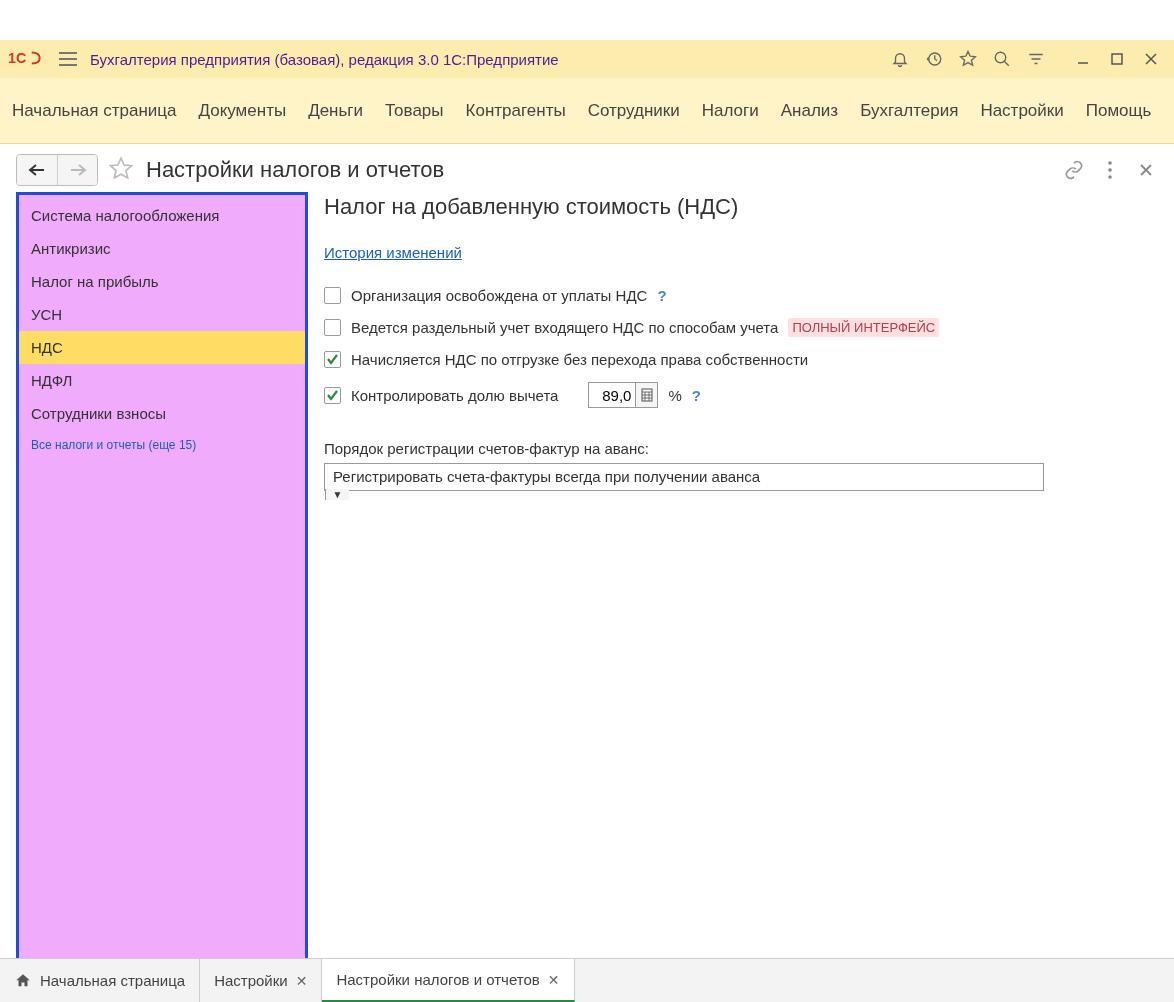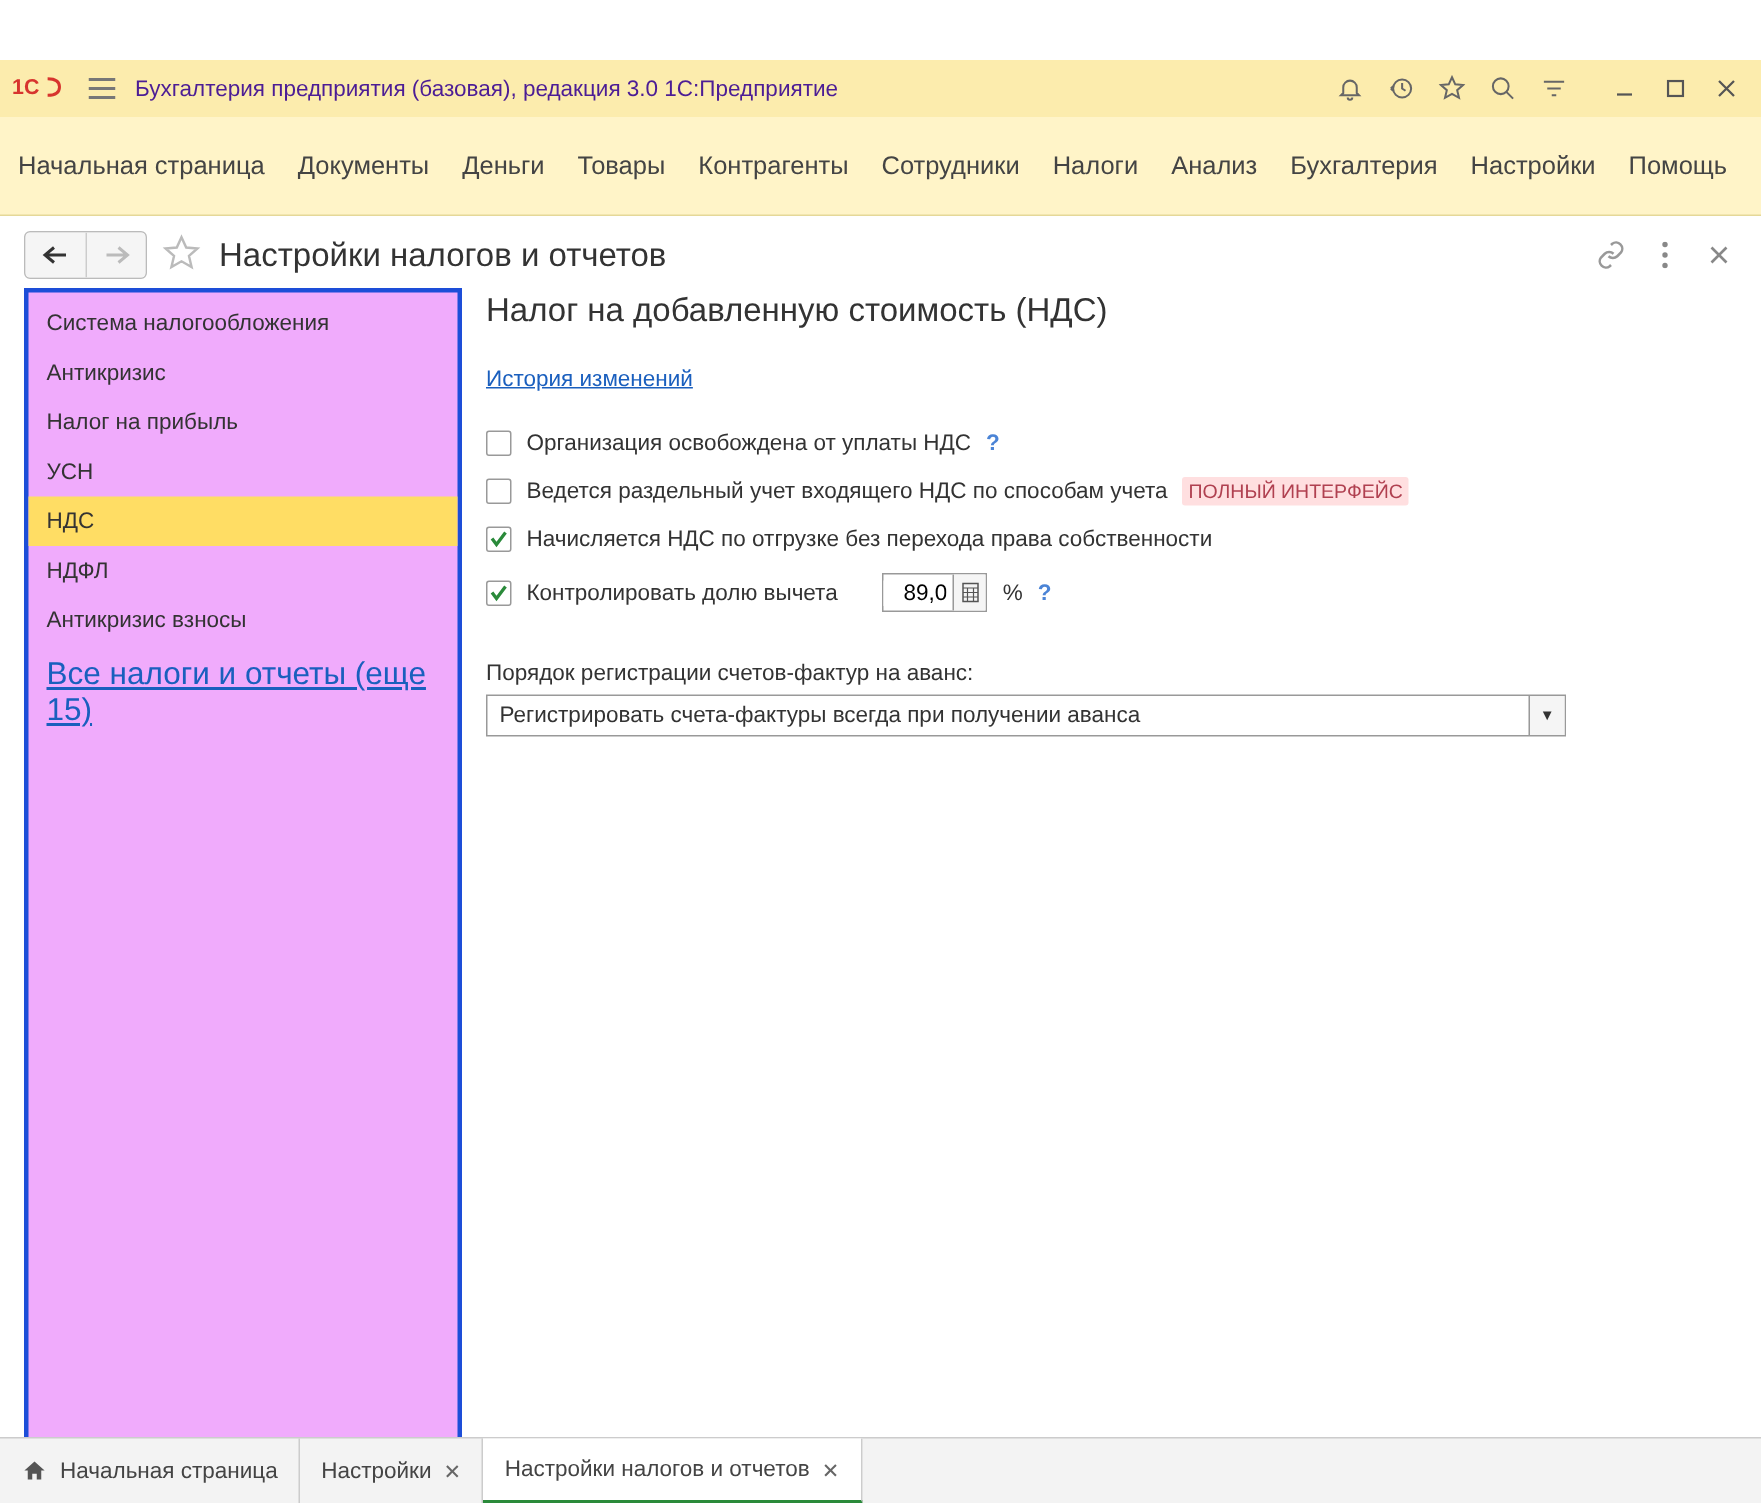--- a/index.html
+++ b/index.html
@@ -28,40 +28,40 @@
   .star-icon { width: 28px; height: 28px; color: #bbb; cursor: pointer; }
   .page-title { font-size: 22px; font-weight: normal; color: #333; flex: 1; }
   .header-actions { display: flex; gap: 12px; align-items: center; color: #888; }
   .hdr-icon { width: 24px; height: 24px; display: flex; align-items: center; justify-content: center; cursor: pointer; }
 
   
   .content { display: flex; padding: 0 16px 16px 16px; height: calc(100% - 38px - 66px - 56px - 44px); }
   .sidebar { width: 292px; border: 3px solid #1d4ed8; background: #f0abfc; padding-top: 4px; }
   .side-item { padding: 8px 12px; cursor: pointer; font-size: 15px; color: #333; }
   .side-item.active { background: #ffdd64; }
-  .side-link { padding: 8px 12px; color: #1a5fbe; text-decoration: underline; cursor: pointer; font-size: 21px; }
+  .side-link { padding: 8px 12px; color: #1a5fbe; cursor: pointer; font-size: 12px; }
 
   .main { flex: 1; padding: 2px 0 0 16px; }
   .main h2 { font-size: 22px; font-weight: normal; color: #333; }
   .history-link { display: inline-block; margin-top: 24px; color: #1a5fbe; text-decoration: underline; cursor: pointer; font-size: 15px; }
 
   .form-area { margin-top: 26px; display: flex; flex-direction: column; gap: 14px; justify-content: center; }
   .row { display: flex; align-items: center; gap: 10px; font-size: 15px; }
   .chk { width: 17px; height: 17px; border: 1px solid #999; border-radius: 2px; display: inline-flex; align-items: center; justify-content: center; background: #fff; cursor: pointer; flex-shrink: 0; }
   .chk.checked svg { display: block; }
   .chk svg { display: none; }
   .help { color: #4b84d6; font-weight: bold; cursor: pointer; }
   .pill { background: #ffdfe0; color: #b04050; padding: 2px 4px; font-size: 13px; border-radius: 2px; }
   .num-input { width: 70px; height: 26px; border: 1px solid #999; display: flex; align-items: center; }
   .num-input input { width: 46px; border: none; text-align: right; font-size: 15px; padding-right: 4px; outline: none; }
   .calc-btn { width: 22px; height: 24px; border-left: 1px solid #999; display: flex; align-items: center; justify-content: center; font-size: 12px; cursor: pointer; background: #f5f5f5; }
   .pct { font-size: 15px; }
 
   .field-label { font-size: 15px; margin-top: 18px; }
-  .select-box { margin-top: 6px; display: flex; width: 720px; border: 1px solid #999; height: 28px; }
+  .select-box { margin-top: 6px; display: flex; width: 720px; border: 1px solid #999; height: 28px; flex-direction: column; }
   .select-box .sel-text { flex: 1; padding: 4px 8px; font-size: 15px; }
   .select-box .sel-drop { width: 24px; border-left: 1px solid #999; display: flex; align-items: center; justify-content: center; background: #f5f5f5; cursor: pointer; font-size: 10px; }
 
   
   .bottom-tabs { position: absolute; bottom: 0; left: 0; right: 0; height: 44px; background: #f3f3f3; border-top: 1px solid #ccc; display: flex; align-items: stretch; }
   .btab { display: flex; align-items: center; padding: 0 14px; border-right: 1px solid #ccc; gap: 8px; cursor: pointer; font-size: 15px; color: #444; }
   .btab.active { border-bottom: 2px solid #2a8a3a; background: #fff; }
   .btab .close-x { font-size: 14px; color: #666; cursor: pointer; }
   .home-icon { width: 18px; height: 18px; }
 
@@ -186,21 +186,21 @@
 </div>
 
 <div class="content">
   <div class="sidebar">
     <div class="side-item">Система налогообложения</div>
     <div class="side-item">Антикризис</div>
     <div class="side-item">Налог на прибыль</div>
     <div class="side-item">УСН</div>
     <div class="side-item active">НДС</div>
     <div class="side-item">НДФЛ</div>
-    <div class="side-item">Антикризис взносы</div>
+    <div class="side-item">Сотрудники взносы</div>
     <div class="side-link">Все налоги и отчеты (еще 15)</div>
   </div>
 
   <div class="main">
     <h2>Налог на добавленную стоимость (НДС)</h2>
     <a class="history-link">История изменений</a>
 
     <div class="form-area">
 
       <div class="row">

